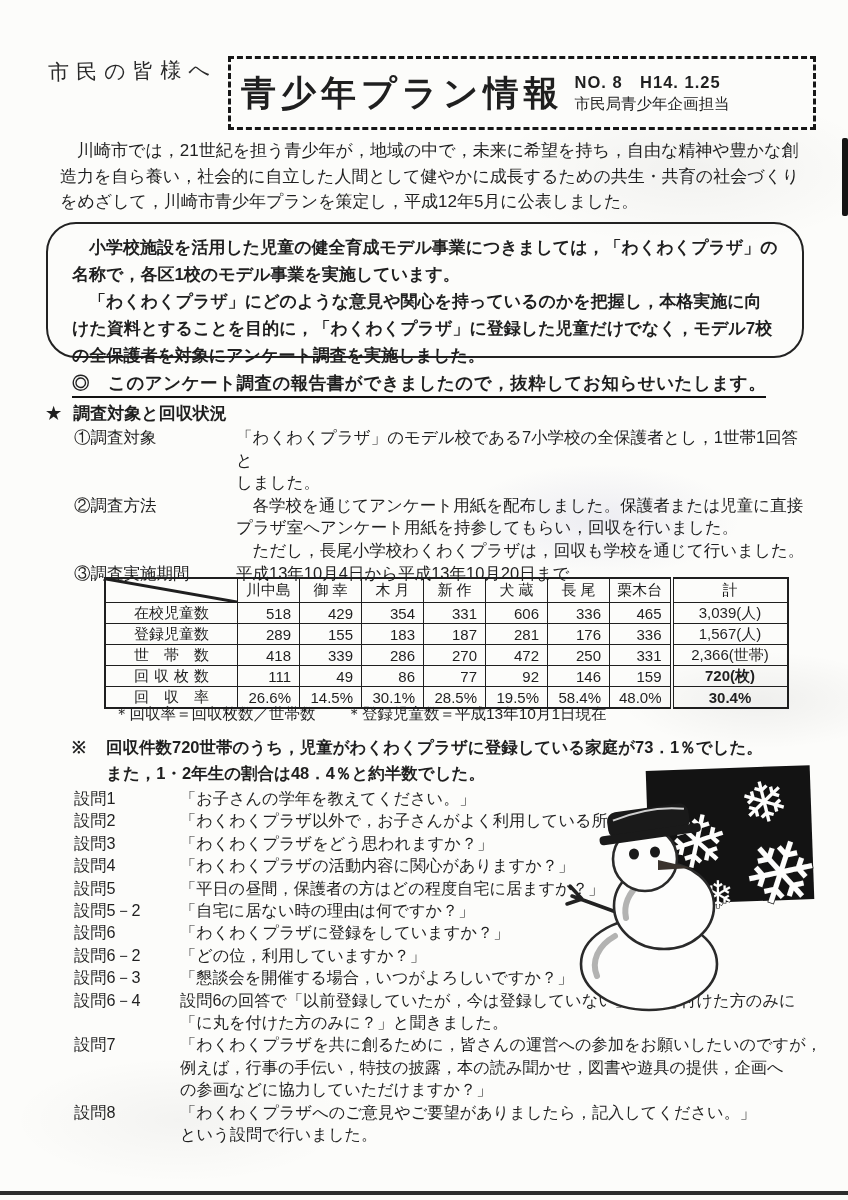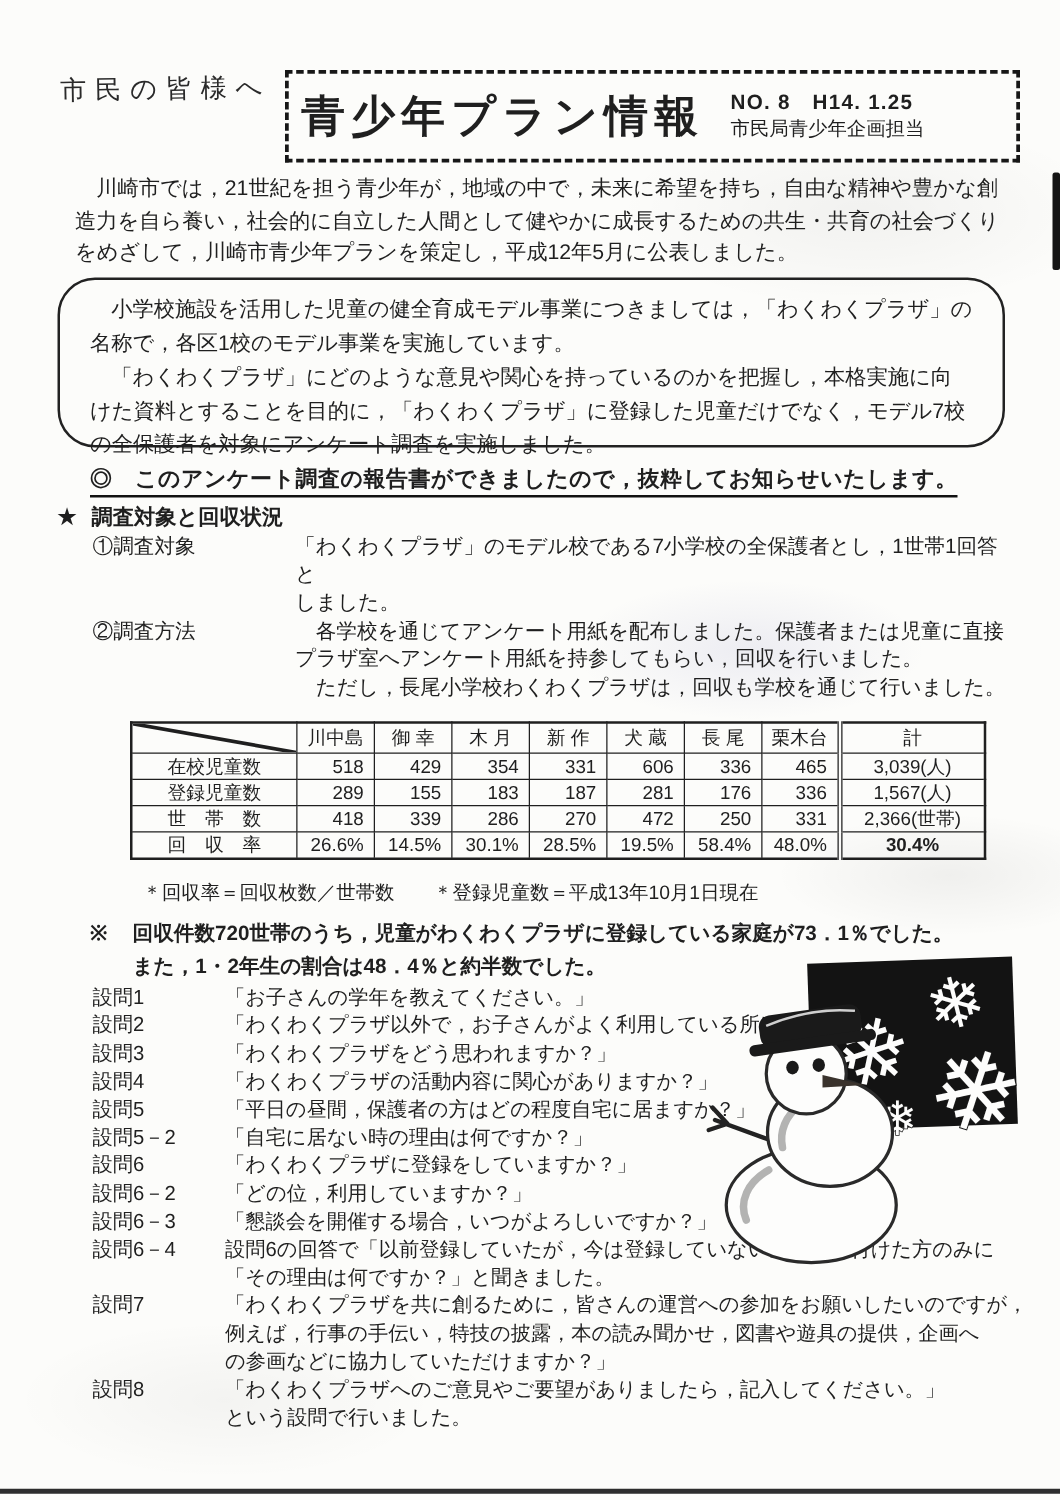--- a/index.html
+++ b/index.html
@@ -8,38 +8,38 @@
     background:#fcfcfa;overflow:hidden;color:#1f1f1f;
     font-family:"Liberation Sans",sans-serif;
   }
   
   .greeting{
     position:absolute;left:48px;top:57px;font-size:21px;letter-spacing:7px;
     color:#2a2a2a;transform:rotate(-1deg);
   }
   .title-box{
     position:absolute;left:228px;top:56px;width:562px;height:64px;
-    border:3px dashed #171717;display:flex;align-items:center;gap:21px;
+    border:3px dashed #171717;display:flex;align-items:center;gap:11px;
     padding:2px 10px;box-sizing:content-box;background:#fcfcfa;
   }
   .title-main{font-size:35px;font-weight:bold;letter-spacing:5px;white-space:nowrap;}
   .title-meta{display:flex;flex-direction:column;justify-content:center;line-height:1.35;}
   .issue{font-size:16.5px;font-weight:600;letter-spacing:1px;white-space:nowrap;}
   .dept{font-size:15.5px;font-weight:500;white-space:nowrap;}
   
   .intro{
     position:absolute;left:60px;top:138px;width:744px;margin:0;
     font-size:17px;line-height:25.5px;text-indent:1em;
   }
   .rounded-box{
     position:absolute;left:46px;top:222px;width:706px;height:112px;
     border:2px solid #222;border-radius:30px;padding:10px 24px;
     font-size:17px;line-height:27px;
   }
-  .rounded-box p{margin:0;text-indent:1em;}
+  .rounded-box p{margin:0;text-indent:1em;font-weight:bold;}
   .notice{
     position:absolute;left:72px;top:371px;font-size:17.5px;font-weight:bold;
     letter-spacing:.5px;
   }
   .notice span{border-bottom:2.5px solid #111;padding-bottom:3px;}
   .section-heading{
     position:absolute;left:46px;top:402px;font-size:17px;font-weight:bold;
   }
   .section-heading .star{margin-right:12px;}
   
@@ -135,20 +135,24 @@
       <div class="row">
         <div class="q-label"></div>
         <div class="q-text">プラザ室へアンケート用紙を持参してもらい，回収を行いました。</div>
       </div>
 
       <div class="row">
         <div class="q-label"></div>
         <div class="q-text">　ただし，長尾小学校わくわくプラザは，回収も学校を通じて行いました。</div>
       </div>
 
+      <div class="row">
+        <div class="q-label">③調査実施期間</div>
+        <div class="q-text">平成13年10月4日から平成13年10月20日まで</div>
+      </div>
 
     </div>
 
   <table class="tbl">
     <colgroup>
       <col style="width:128px">
         <col style="width:62px">
         <col style="width:62px">
         <col style="width:62px">
       <col style="width:62px">
@@ -200,20 +204,31 @@
       <td class="num">418</td>
       <td class="num">339</td>
       <td class="num">286</td>
       <td class="num">270</td>
       <td class="num">472</td>
       <td class="num">250</td>
       <td class="num">331</td>
       <td class="total">2,366(世帯)</td>
     </tr>
     <tr>
+      <td class="rl">回収枚数</td>
+      <td class="num">111</td>
+      <td class="num">49</td>
+      <td class="num">86</td>
+      <td class="num">77</td>
+      <td class="num">92</td>
+      <td class="num">146</td>
+      <td class="num">159</td>
+      <td class="total b">720(枚)</td>
+    </tr>
+    <tr>
       <td class="rl">回収率</td>
       <td class="num">26.6%</td>
       <td class="num">14.5%</td>
       <td class="num">30.1%</td>
       <td class="num">28.5%</td>
       <td class="num">19.5%</td>
       <td class="num">58.4%</td>
       <td class="num">48.0%</td>
       <td class="total b">30.4%</td>
     </tr>
@@ -277,21 +292,21 @@
         <div class="q-text">「懇談会を開催する場合，いつがよろしいですか？」</div>
       </div>
 
       <div class="row">
         <div class="q-label">設問6－4</div>
         <div class="q-text">設問6の回答で「以前登録していたが，今は登録していない」に丸を付けた方のみに</div>
       </div>
 
       <div class="row">
         <div class="q-label"></div>
-        <div class="q-text">「その理由は何ですか？」と聞きました。</div>
+        <div class="q-text">「に丸を付けた方のみに？」と聞きました。</div>
       </div>
 
       <div class="row">
         <div class="q-label">設問7</div>
         <div class="q-text">「わくわくプラザを共に創るために，皆さんの運営への参加をお願いしたいのですが，</div>
       </div>
 
       <div class="row">
         <div class="q-label"></div>
         <div class="q-text">例えば，行事の手伝い，特技の披露，本の読み聞かせ，図書や遊具の提供，企画へ</div>

